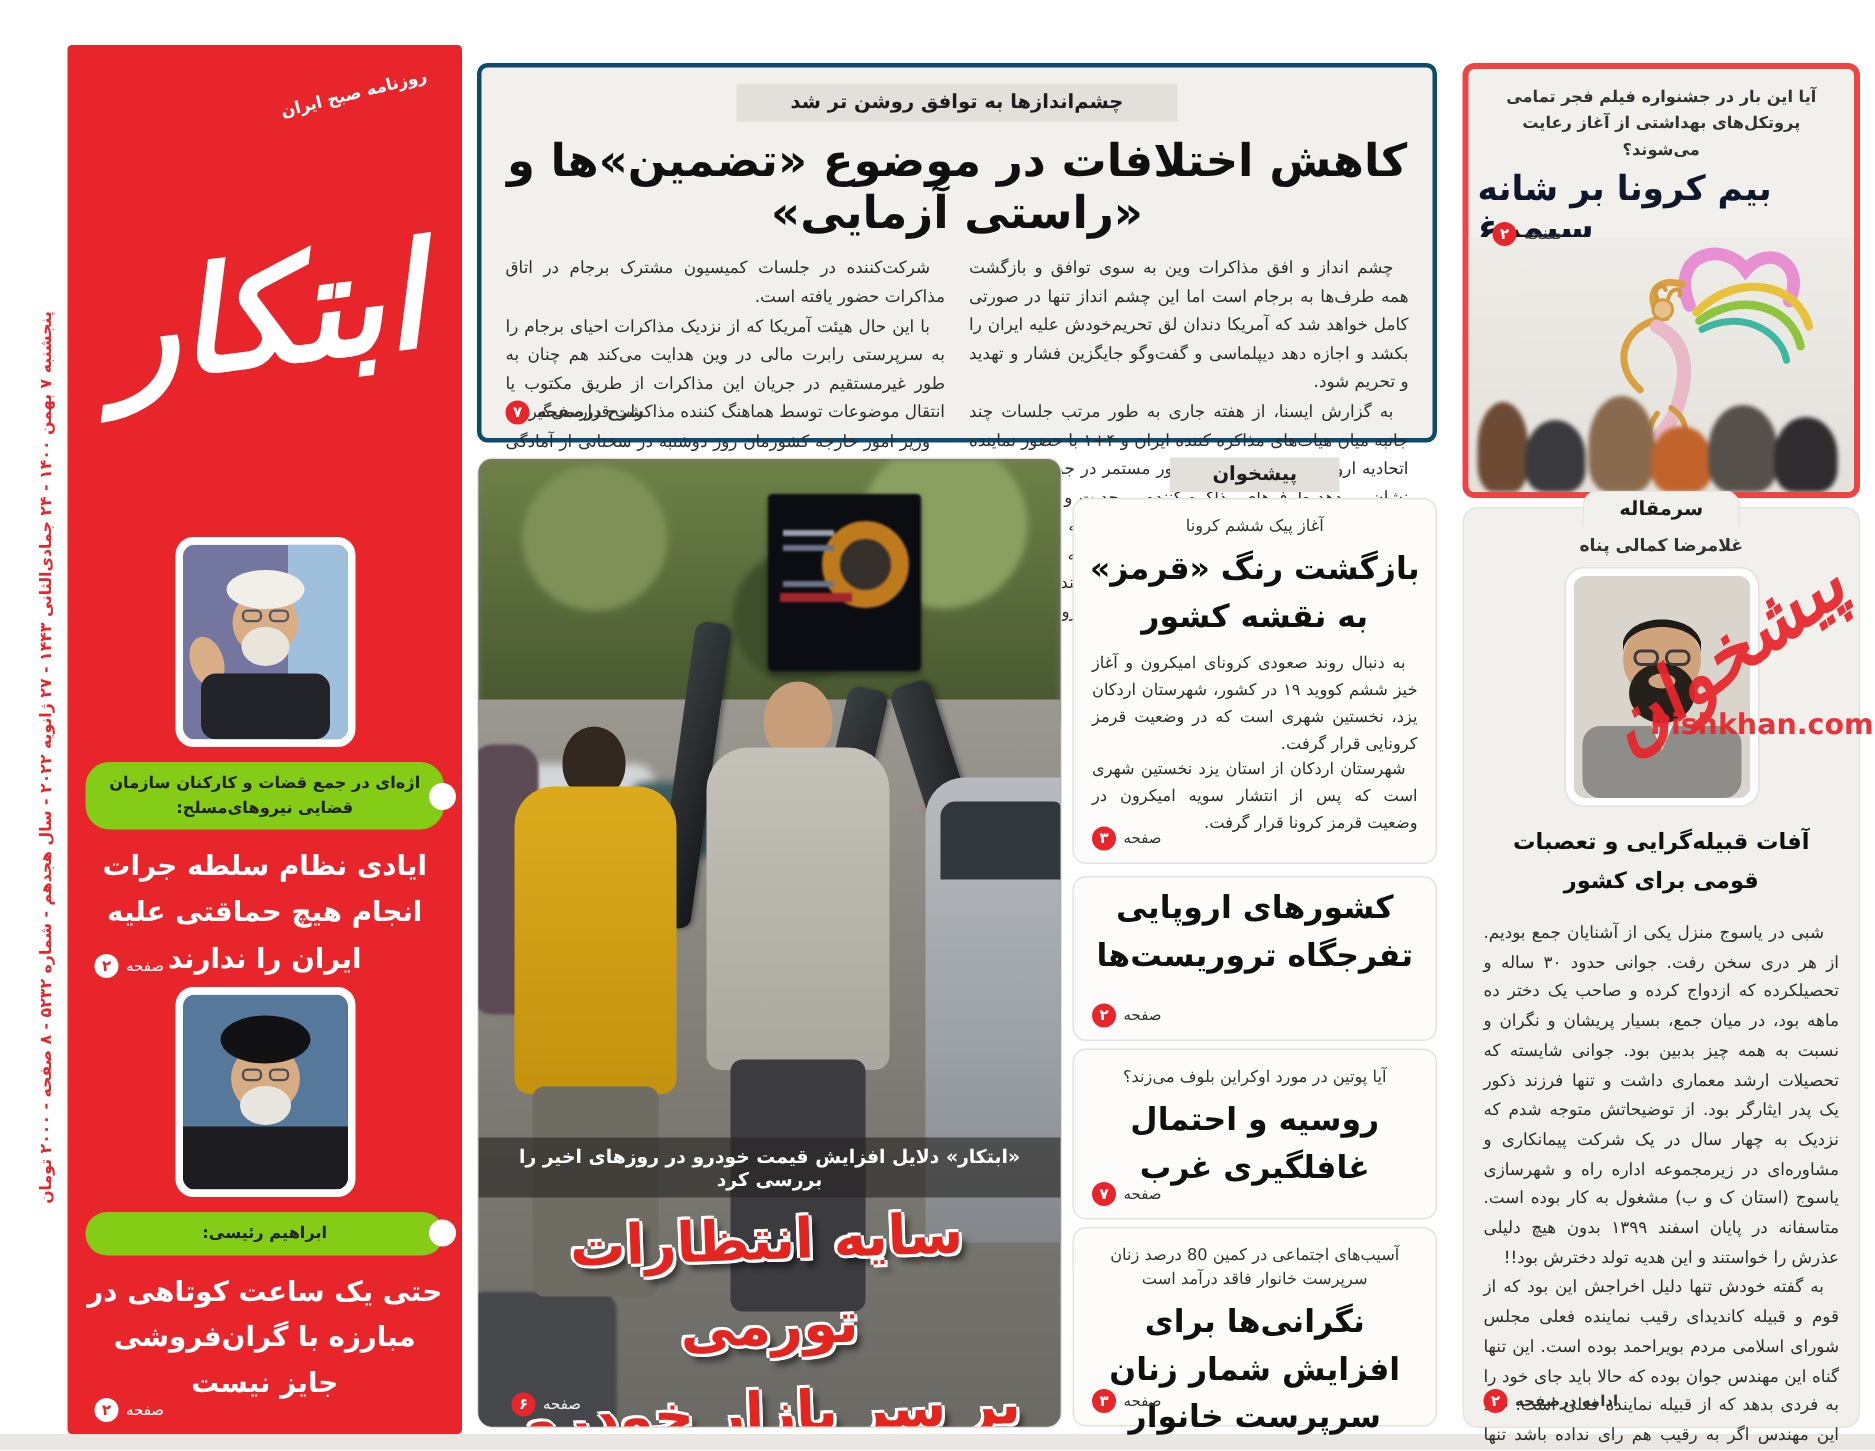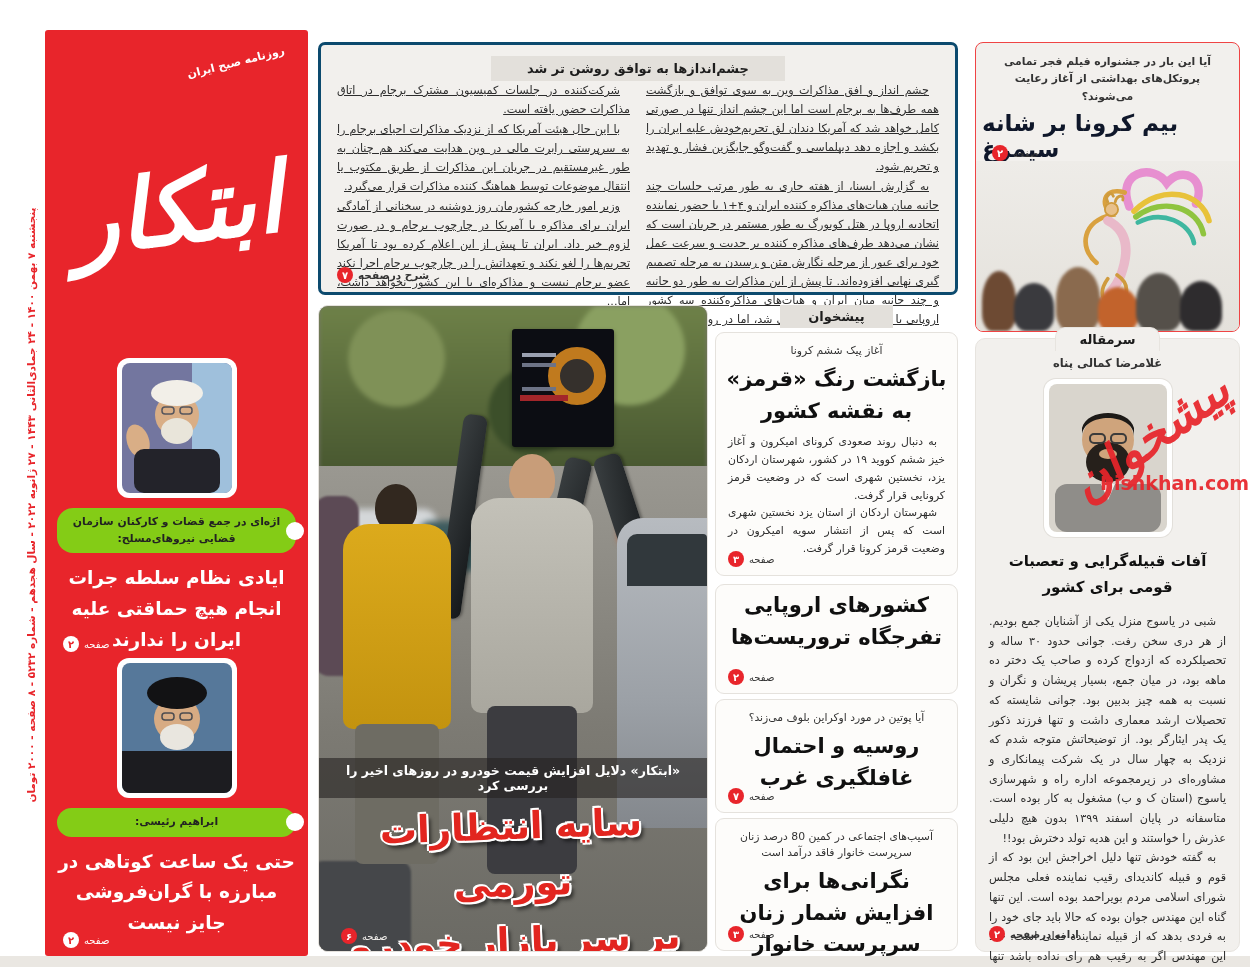--- a/index.html
+++ b/index.html
@@ -31,39 +31,39 @@
           display:inline-flex;align-items:center;justify-content:center;}
   .pagebadge.invert .pb-label{color:#fff;}
   .pagebadge.invert .pb-num{background:#fff;color:#e8252b;}
   .red-article .pagebadge{position:absolute;left:18px;bottom:2px;}
   
   .lead{position:absolute;left:318px;top:42px;width:640px;height:253px;background:#f2f0ed;border:3px solid #0c4a6e;
         border-radius:7px;box-sizing:border-box;}
   .lead-kicker{width:max-content;margin:11px auto 0;background:#e3e0db;padding:5px 36px;font-size:13px;font-weight:bold;color:#1d1d1d;}
   .lead-headline{text-align:center;font-size:30px;font-weight:800;color:#101010;margin:9px 8px 9px;letter-spacing:-0.5px;}
   .lead-body{display:flex;gap:16px;padding:0 16px;font-size:11.2px;line-height:1.7;text-align:justify;color:#2d2d2d;}
-  .lead-body .col{flex:1;text-decoration:underline;}
+  .lead-body .col{flex:1;}
   .lead-body p{margin:0 0 1px;text-indent:10px;}
   .lead-foot{position:absolute;bottom:9px;left:16px;}
   .lead-foot .pb-label{font-weight:bold;font-size:10.5px;}
   
   .pk{position:absolute;left:715px;top:305px;width:243px;height:647px;}
   .pk-tab{width:max-content;margin:0 auto;background:#e3e0db;padding:4px 28px;font-weight:bold;font-size:13px;color:#1d1d1d;}
   .pkc{position:absolute;left:0;right:0;background:#fdfcfa;border:1px solid #e5e2dd;border-radius:9px;box-sizing:border-box;}
   .pkc1{top:27px;height:244px;}
   .pkc2{top:279px;height:110px;}
   .pkc3{top:394px;height:114px;}
   .pkc4{top:513px;height:133px;}
   .pk-kicker{font-size:10.8px;font-weight:normal;color:#333;text-align:center;margin:10px 12px 0;line-height:1.5;}
   .pk-headline{font-size:21px;font-weight:800;color:#101010;text-align:center;margin:5px 8px 0;line-height:1.5;}
   .pk-body{font-size:10.8px;line-height:1.65;text-align:justify;color:#2d2d2d;padding:0 12px;margin-top:6px;}
   .pk-body p{margin:0;text-indent:8px;}
   .pkc .pagebadge{position:absolute;left:12px;bottom:8px;}
   
-  .simorgh{position:absolute;left:975px;top:42px;width:265px;height:290px;background:#f2f0ed;border:1px solid #ef4444;
+  .simorgh{position:absolute;left:975px;top:42px;width:265px;height:290px;background:#f2f0ed;border:4px solid #ef4444;
            border-radius:8px;overflow:hidden;box-sizing:border-box;}
   .sim-kicker{font-size:10.8px;font-weight:bold;color:#333;text-align:center;margin:10px 14px 0;line-height:1.6;}
   .sim-headline{font-size:23px;font-weight:900;color:#0f172a;text-align:left;margin:5px 6px 0;}
   .simorgh .pagebadge{position:absolute;left:16px;top:102px;z-index:3;}
   .sim-art{position:absolute;left:0;right:0;bottom:0;height:170px;background:linear-gradient(#eeece8,#e4e1db);}
   .crowd{position:absolute;bottom:0;left:0;right:0;height:70px;filter:blur(1.5px);}
   .crowd i{position:absolute;border-radius:50% 50% 30% 30%;}
   
   .editorial{position:absolute;left:975px;top:338px;width:265px;height:614px;background:#f2f0ed;border:1px solid #e7e4df;
              border-radius:10px;box-sizing:border-box;}
@@ -184,20 +184,21 @@
       <h3 class="red-headline">حتی یک ساعت کوتاهی در مبارزه با گران‌فروشی جایز نیست</h3>
       <div class="pagebadge invert">
         <span class="pb-label">صفحه</span>
         <span class="pb-num">۲</span>
       </div>
     </div>
   </aside>
 
   <section class="lead">
     <div class="lead-kicker">چشم‌اندازها به توافق روشن تر شد</div>
+    <h1 class="lead-headline">کاهش اختلافات در موضوع «تضمین»ها و «راستی آزمایی»</h1>
     <div class="lead-body">
       <div class="col">
         <p>چشم انداز و افق مذاکرات وین به سوی توافق و بازگشت همه طرف‌ها به برجام است اما این چشم انداز تنها در صورتی کامل خواهد شد که آمریکا دندان لق تحریم‌خودش علیه ایران را بکشد و اجازه دهد دیپلماسی و گفت‌وگو جایگزین فشار و تهدید و تحریم شود.</p>
         <p>به گزارش ایسنا، از هفته جاری به طور مرتب جلسات چند جانبه میان هیات‌های مذاکره کننده ایران و ۴+۱ با حضور نماینده اتحادیه اروپا در هتل کوبورگ به طور مستمر در جریان است که نشان می‌دهد طرف‌های مذاکره کننده بر جدیت و سرعت عمل خود برای عبور از مرحله نگارش متن و رسیدن به مرحله تصمیم گیری نهایی افزوده‌اند. تا پیش از این مذاکرات به طور دو جانبه و چند جانبه میان ایران و هیات‌های مذاکره‌کننده سه کشور اروپایی یا چین و روسیه برگزار می شد، اما در روزهای اخیر در عمل همان ترکیب</p>
       </div>
       <div class="col">
         <p>شرکت‌کننده در جلسات کمیسیون مشترک برجام در اتاق مذاکرات حضور یافته است.</p>
         <p>با این حال هیئت آمریکا که از نزدیک مذاکرات احیای برجام را به سرپرستی رابرت مالی در وین هدایت می‌کند هم چنان به طور غیرمستقیم در جریان این مذاکرات از طریق مکتوب یا انتقال موضوعات توسط هماهنگ کننده مذاکرات قرار می‌گیرد.</p>
         <p>وزیر امور خارجه کشورمان روز دوشنبه در سخنانی از آمادگی ایران برای مذاکره با آمریکا در چارچوب برجام و در صورت لزوم خبر داد. ایران تا پیش از این اعلام کرده بود تا آمریکا تحریم‌ها را لغو نکند و تعهداتش را در چارچوب برجام اجرا نکند عضو برجام نیست و مذاکره‌ای با این کشور نخواهد داشت، اما...</p>
       </div>

